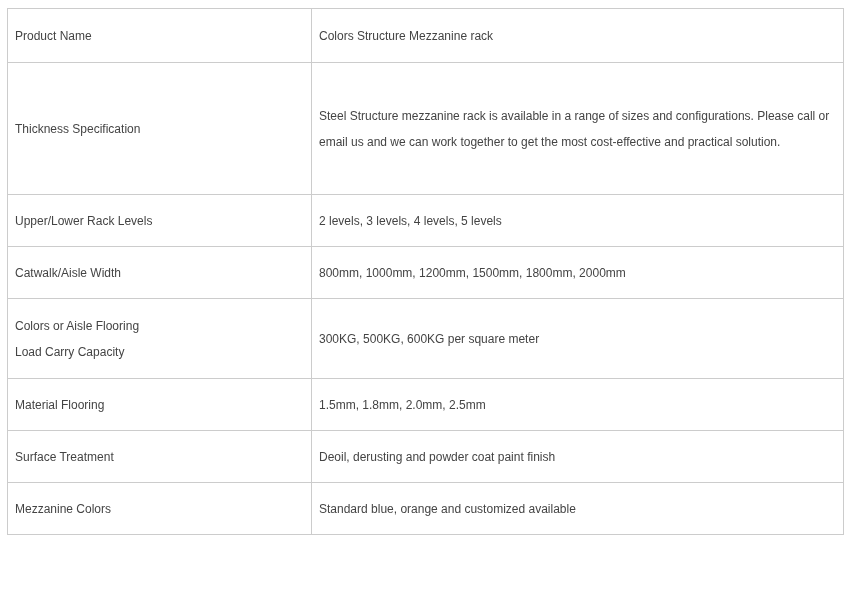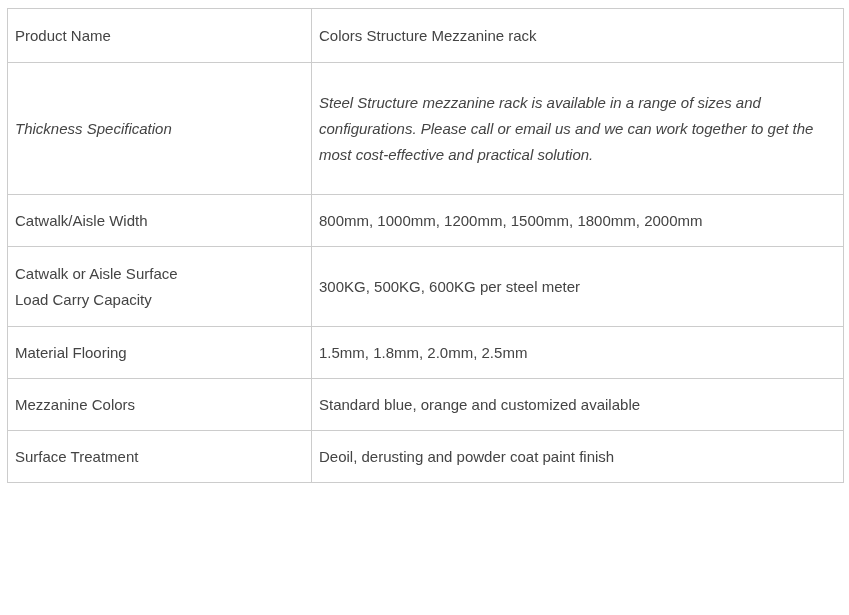--- a/index.html
+++ b/index.html
@@ -17,67 +17,71 @@
     width: 836px;
     table-layout: fixed;
     background: #ffffff;
   }
   .spec-table col.c-label { width: 304px; }
   .spec-table col.c-value { width: 532px; }
   .spec-table td {
     border: 1px solid #cccccc;
     vertical-align: middle;
     padding: 4px 10px 4px 7px;
-    font-size: 15px;
+    font-size: 12px;
     line-height: 26px;
     color: #444444;
     box-sizing: border-box;
     background: #ffffff;
     margin-left: 12px;
   }
   .spec-table td.label-cell {
     white-space: pre-line;
   }
   tr.h-single td { height: 52px; }
   tr.h-first  td { height: 54px; }
-  tr.h-para   td { height: 132px; font-style: italic; }
+  tr.h-para   td { height: 132px; }
   tr.h-two    td { height: 80px; }
 </style>
 </head>
 <body>
 
 <table class="spec-table">
   <colgroup>
     <col class="c-label">
     <col class="c-value">
   </colgroup>
   <tbody>
     <tr class="h-first">
       <td class="label-cell">Product Name</td>
       <td class="value-cell">Colors Structure Mezzanine rack</td>
     </tr>
     <tr class="h-para">
       <td class="label-cell">Thickness Specification</td>
       <td class="value-cell">Steel Structure mezzanine rack is available in a range of sizes and configurations. Please call or email us and we can work together to get the most cost-effective and practical solution.</td>
     </tr>
     <tr class="h-single">
+      <td class="label-cell">Upper/Lower Rack Levels</td>
+      <td class="value-cell">2 levels, 3 levels, 4 levels, 5 levels</td>
+    </tr>
+    <tr class="h-single">
       <td class="label-cell">Catwalk/Aisle Width</td>
       <td class="value-cell">800mm, 1000mm, 1200mm, 1500mm, 1800mm, 2000mm</td>
     </tr>
     <tr class="h-two">
-      <td class="label-cell">Catwalk or Aisle Surface
+      <td class="label-cell">Colors or Aisle Flooring
 Load Carry Capacity</td>
-      <td class="value-cell">300KG, 500KG, 600KG per steel meter</td>
+      <td class="value-cell">300KG, 500KG, 600KG per square meter</td>
     </tr>
     <tr class="h-single">
       <td class="label-cell">Material Flooring</td>
       <td class="value-cell">1.5mm, 1.8mm, 2.0mm, 2.5mm</td>
     </tr>
     <tr class="h-single">
+      <td class="label-cell">Surface Treatment</td>
+      <td class="value-cell">Deoil, derusting and powder coat paint finish</td>
+    </tr>
+    <tr class="h-single">
       <td class="label-cell">Mezzanine Colors</td>
       <td class="value-cell">Standard blue, orange and customized available</td>
-    </tr>
-    <tr class="h-single">
-      <td class="label-cell">Surface Treatment</td>
-      <td class="value-cell">Deoil, derusting and powder coat paint finish</td>
     </tr>
   </tbody>
 </table>
 
 </body></html>

